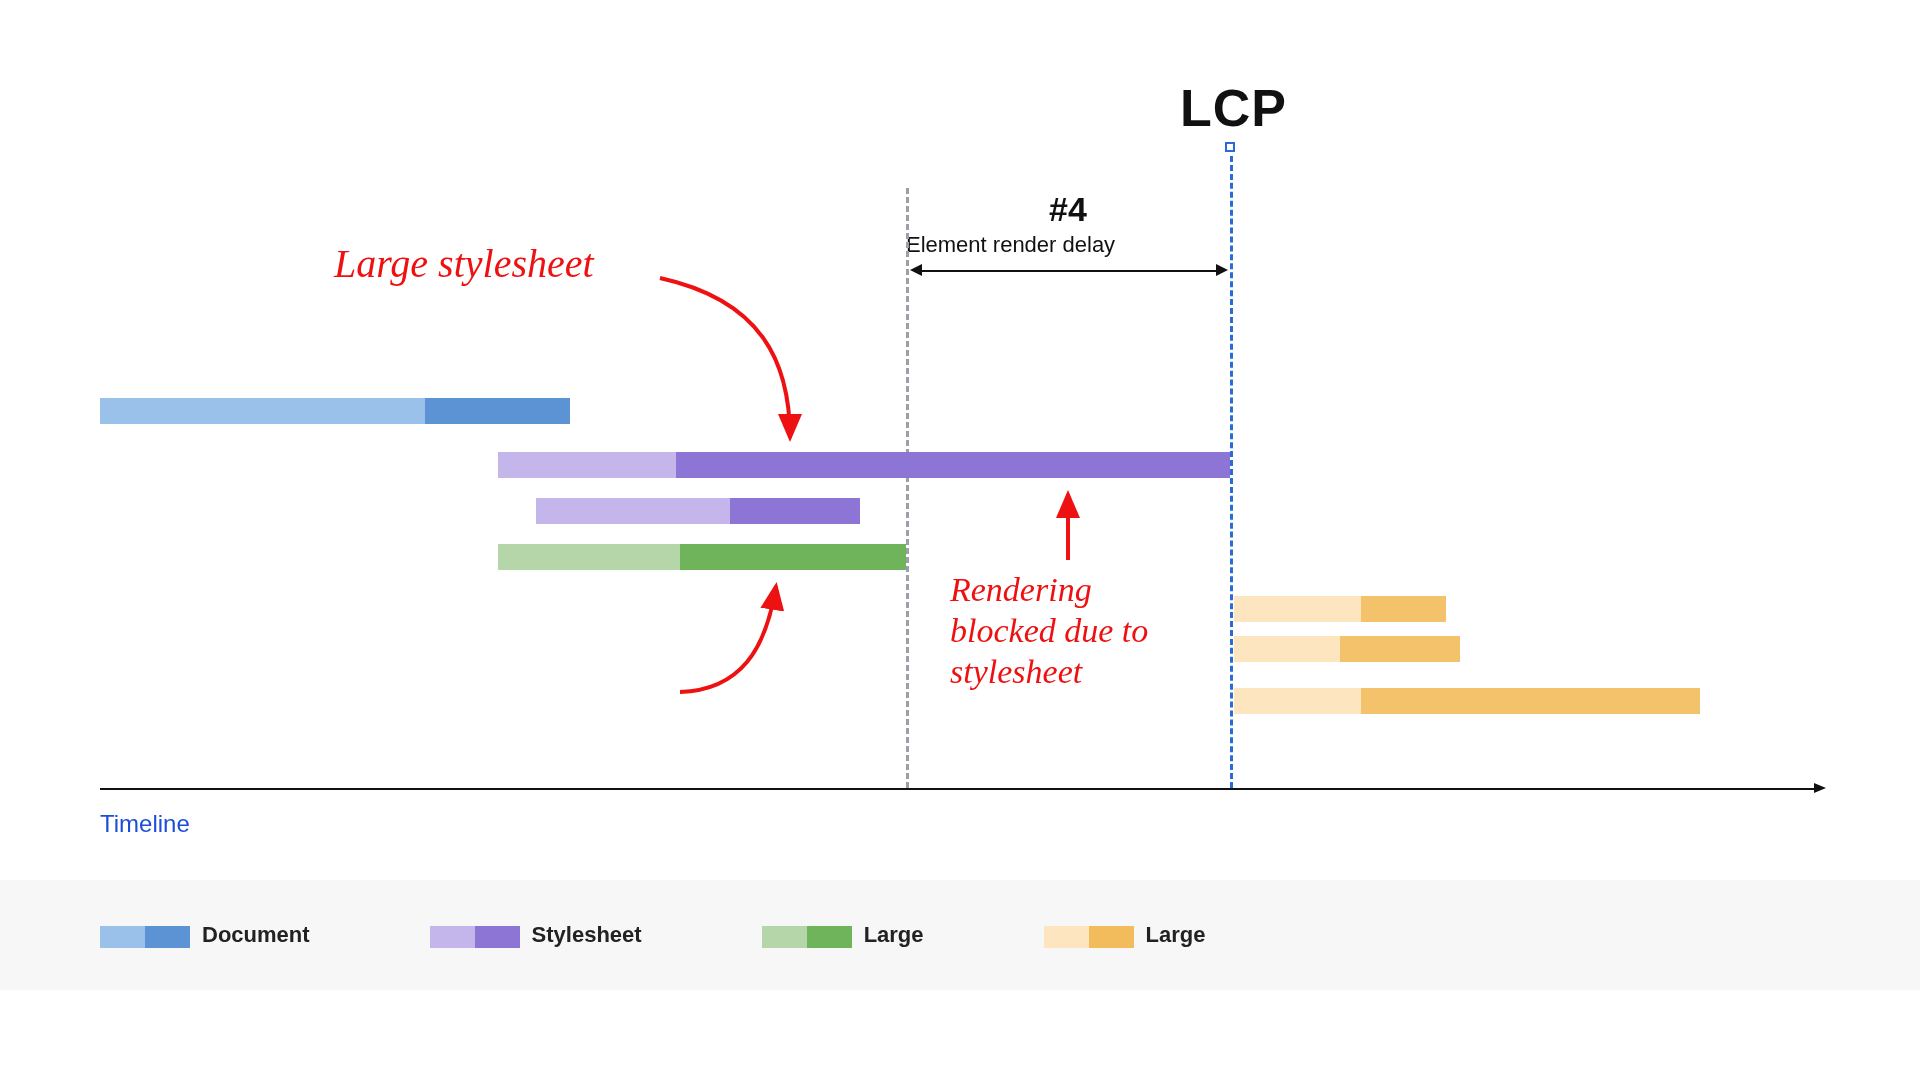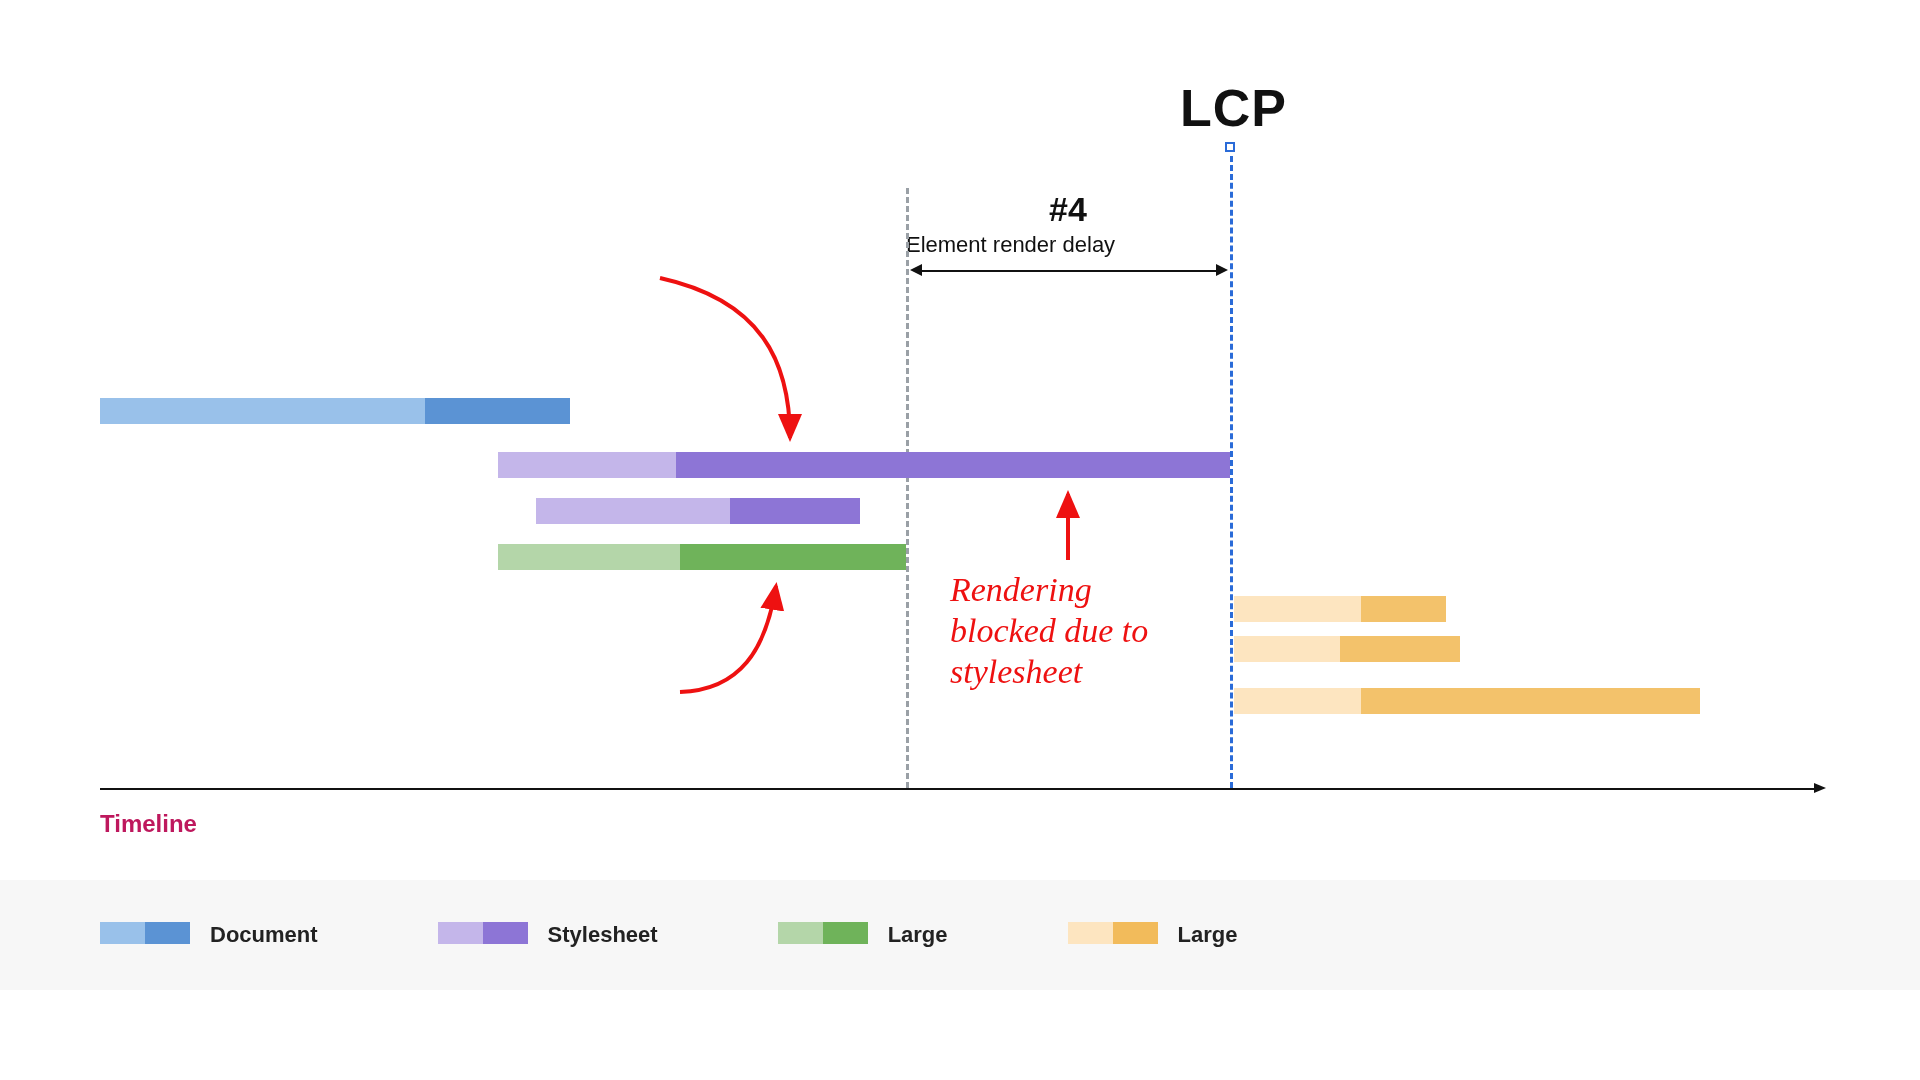--- a/index.html
+++ b/index.html
@@ -3,33 +3,33 @@
 <meta charset="utf-8">
 <style>
   * { box-sizing: border-box; margin: 0; padding: 0; }
   html, body { width: 1920px; height: 1080px; background: #fff; font-family: Arial, Helvetica, sans-serif; }
   .canvas { position: relative; width: 1920px; height: 1080px; }
   .bar { position: absolute; height: 26px; }
   .bar .light { position: absolute; top:0; left:0; height:100%; }
   .bar .dark  { position: absolute; top:0; right:0; height:100%; }
   .timeline-axis { position: absolute; border-top: 2px solid #111; }
   .timeline-arrowhead { position: absolute; width:0; height:0; border-top:5px solid transparent; border-bottom:5px solid transparent; border-left:12px solid #111; }
-  .timeline-label { position: absolute; font-size: 24px; color: #be185d; font-weight: bold; }
+  .timeline-label { position: absolute; font-size: 24px; color: #1d4ed8; }
   .dashed { position: absolute; border-left: 3px dashed; }
   .lcp-title { position: absolute; font-weight: 700; font-size: 52px; color: #111; letter-spacing: 1px; }
   .lcp-handle { position: absolute; width:10px; height:10px; border:2px solid #2a6bd8; background:#fff; }
   .erd-title { position:absolute; font-weight:700; font-size:34px; color:#111; text-align:center; }
   .erd-sub { position:absolute; font-size:22px; color:#111; }
   .erd-arrow-line { position:absolute; border-top:2px solid #111; }
   .erd-arrowhead-l { position:absolute; width:0;height:0; border-top:6px solid transparent; border-bottom:6px solid transparent; border-right:12px solid #111; }
   .erd-arrowhead-r { position:absolute; width:0;height:0; border-top:6px solid transparent; border-bottom:6px solid transparent; border-left:12px solid #111; }
   .annot { position:absolute; font-family: "Brush Script MT", "Segoe Script", cursive; color:#e11; font-size:40px; font-style: italic; }
   .annot.center { text-align:left; line-height:1.2; }
   .legend { position:absolute; left:0; right:0; background:#f7f7f7; display:flex; align-items:center; padding-left:100px; gap:120px; }
-  .legend-item { display:flex; align-items:flex-start; gap:20px; }
+  .legend-item { display:flex; align-items:flex-end; gap:12px; }
   .swatch { width:90px; height:22px; display:flex; }
   .swatch span { display:block; height:100%; width:50%; }
   .legend-label { font-size:22px; font-weight:600; color:#222; }
   svg.overlay { position:absolute; top:0; left:0; pointer-events:none; }
 </style>
 </head>
 <body>
 
 <div class="canvas">
 
@@ -75,20 +75,21 @@
   </div>
   <div class="bar" style="left:1234px; top:688px; width:466px;">
     <div class="light" style="width:127px; background:#fde5c0;"></div>
     <div class="dark" style="width:339px; background:#f2bb5b; opacity:.9;"></div>
   </div>
 
   <div class="timeline-axis" style="left:100px; top:788px; width:1716px;"></div>
   <div class="timeline-arrowhead" style="left:1814px; top:783px;"></div>
   <div class="timeline-label" style="left:100px; top:810px;">Timeline</div>
 
+  <div class="annot" style="left:334px; top:240px;">Large stylesheet</div>
   <div class="annot center" style="left:950px; top:570px; width:240px; font-size:34px; white-space:pre-line;">Rendering
 blocked due to
 stylesheet</div>
 
   <svg class="overlay" width="1920" height="1080">
     <defs>
       <marker id="redhead" markerWidth="8" markerHeight="8" refX="6" refY="3" orient="auto">
         <path d="M0,0 L7,3 L0,6 Z" fill="#e11"></path>
       </marker>
     </defs>

